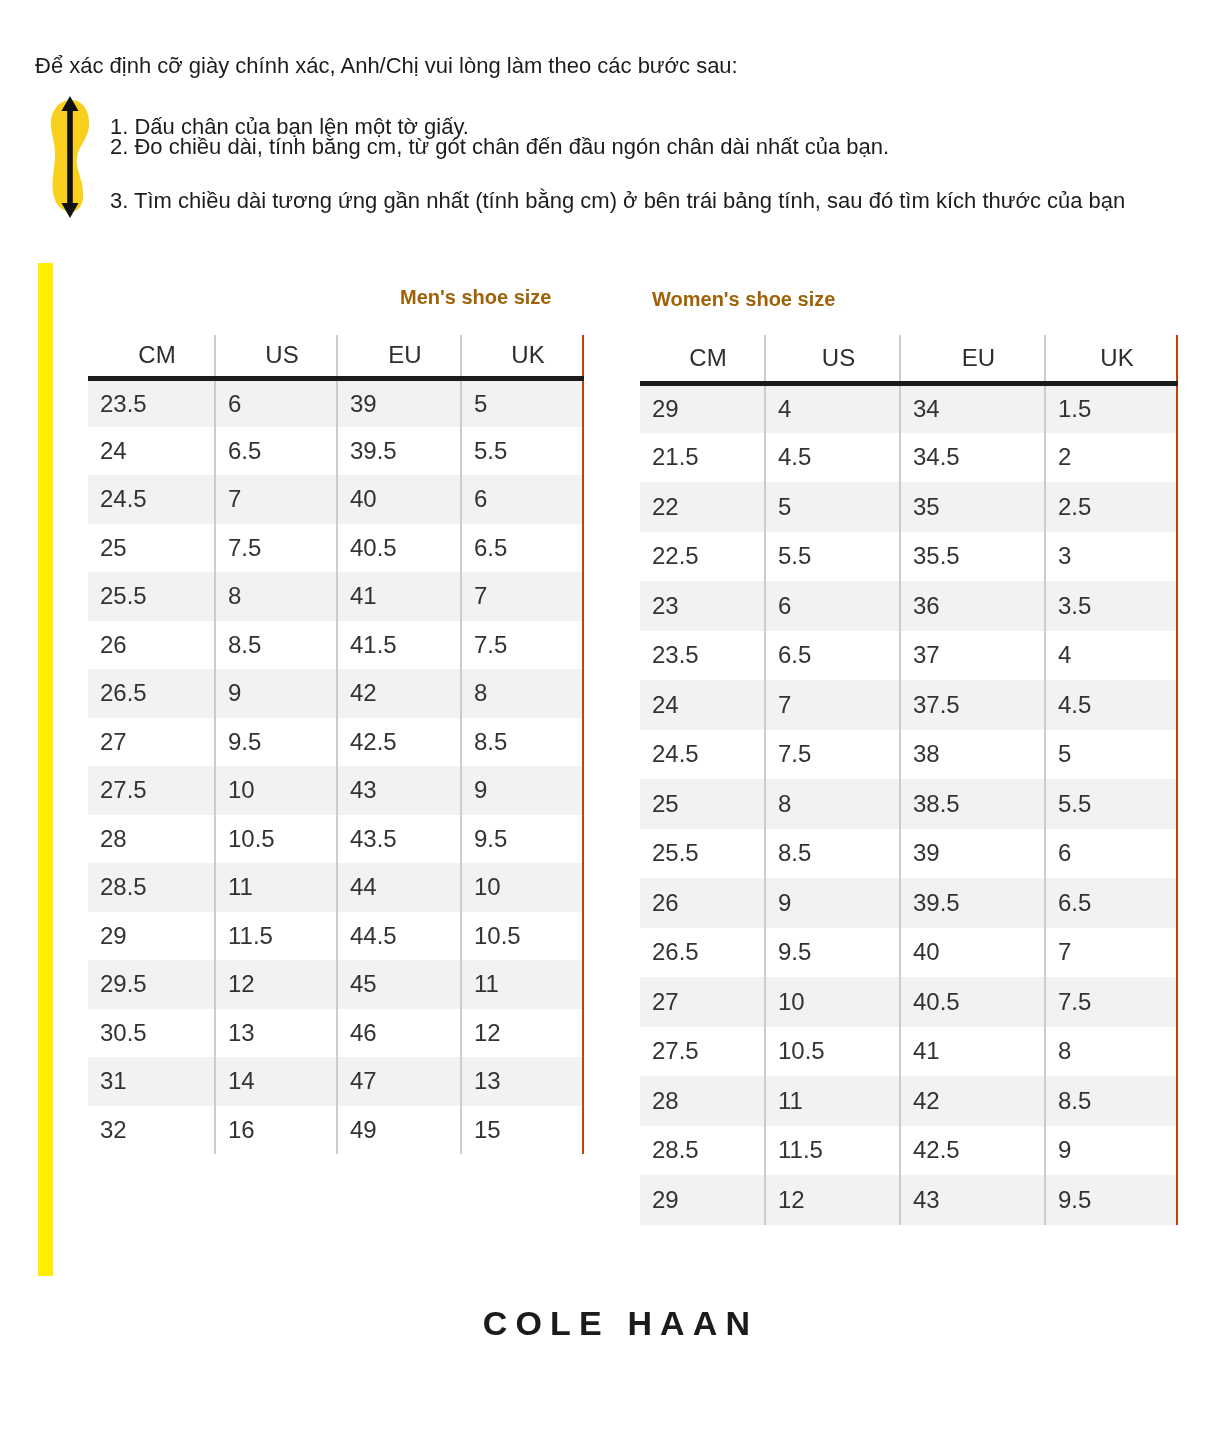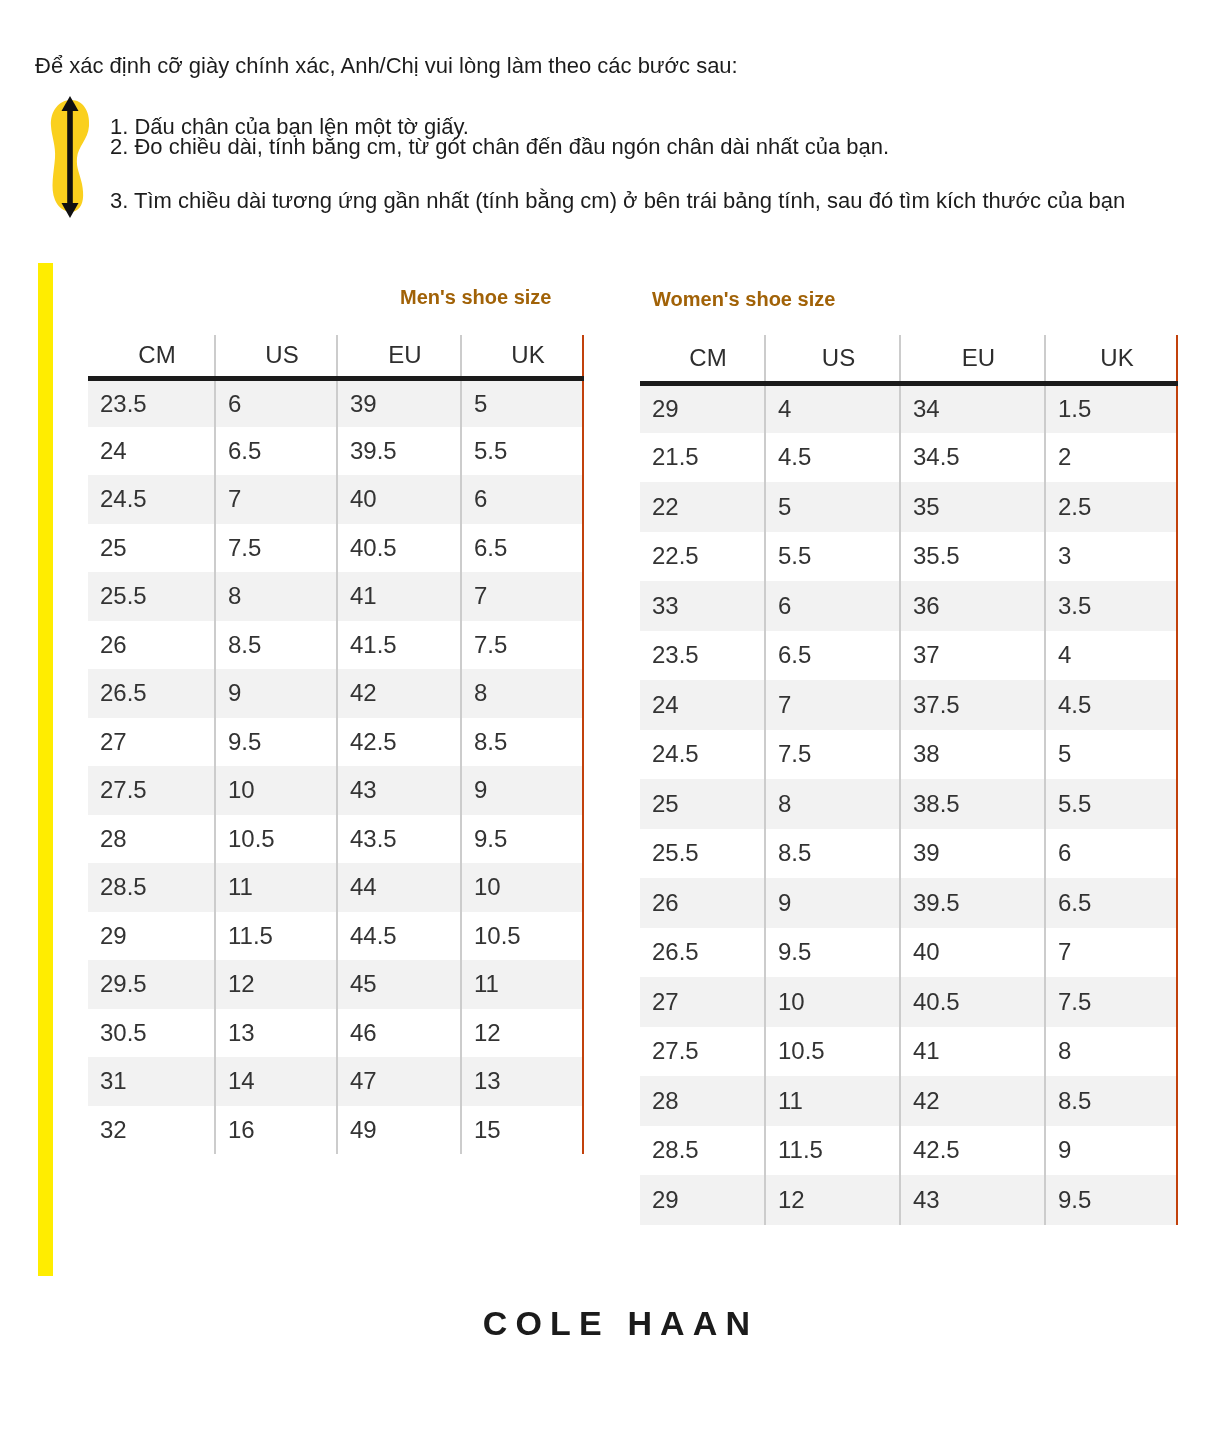--- a/index.html
+++ b/index.html
@@ -247,21 +247,21 @@
           <td>35</td>
           <td>2.5</td>
         </tr>
         <tr>
           <td>22.5</td>
           <td>5.5</td>
           <td>35.5</td>
           <td>3</td>
         </tr>
         <tr>
-          <td>33</td>
+          <td>23</td>
           <td>6</td>
           <td>36</td>
           <td>3.5</td>
         </tr>
         <tr>
           <td>23.5</td>
           <td>6.5</td>
           <td>37</td>
           <td>4</td>
         </tr>

